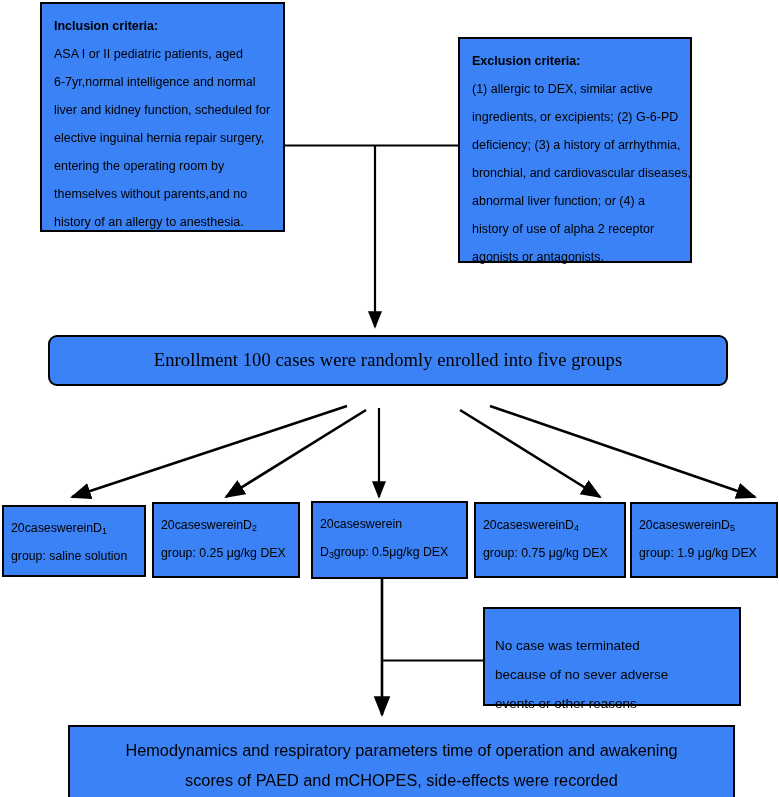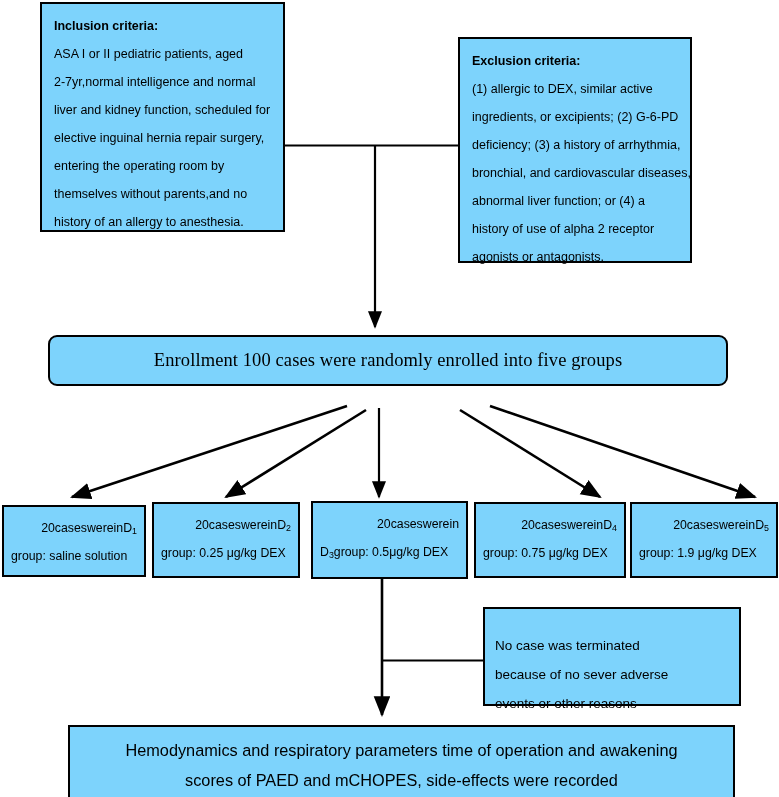--- a/index.html
+++ b/index.html
@@ -18,21 +18,21 @@
   #canvas {
     position: absolute;
     left: 0; top: 0;
     width: 779px;
     height: 797px;
   }
   .box {
     position: absolute;
     box-sizing: border-box;
     border: 2px solid #000000;
-    background: #7dd3fc;
+    background: #3b82f6;
     z-index: 2;
   }
   .crit-box {
     padding: 8px 12px 6px 12px;
   }
   .crit-title {
     font-weight: bold;
     font-size: 12.5px;
     line-height: 28px;
     white-space: nowrap;
@@ -59,21 +59,21 @@
   .group-box {
     padding: 7px 7px 5px 7px;
   }
   .group-line {
     font-size: 12.3px;
     line-height: 28px;
     white-space: nowrap;
   }
   .group-line.justify {
     display: flex;
-    justify-content: flex-end;
+    justify-content: flex-start;
     white-space: normal;
   }
   sub {
     font-size: 0.72em;
     vertical-align: -0.22em;
     line-height: 0;
   }
   
   #terminated-box {
     padding: 22px 10px;
@@ -118,21 +118,21 @@
   <line x1="490" y1="406" x2="755" y2="497" stroke="#000" stroke-width="2.6" marker-end="url(#arrowhead)"></line>
 
   <line x1="382" y1="578" x2="382" y2="715" stroke="#000" stroke-width="2.6" marker-end="url(#arrowhead)"></line>
 
   <line x1="382" y1="660.5" x2="483" y2="660.5" stroke="#000" stroke-width="2.2"></line>
 </svg>
 
 <div class="box crit-box" id="inclusion-box" style="left:40px; top:2px; width:245px; height:230px;">
   <div class="crit-title">Inclusion criteria:</div>
   <div class="crit-line">ASA I or II pediatric patients, aged</div>
-  <div class="crit-line">2-7yr,normal intelligence and normal</div>
+  <div class="crit-line">6-7yr,normal intelligence and normal</div>
   <div class="crit-line">liver and kidney function, scheduled for</div>
   <div class="crit-line">elective inguinal hernia repair surgery,</div>
   <div class="crit-line">entering the operating room by</div>
   <div class="crit-line">themselves without parents,and no</div>
   <div class="crit-line">history of an allergy to anesthesia.</div>
 </div>
 
 <div class="box crit-box" id="exclusion-box" style="left:458px; top:2px; width:234px; height:226px;margin-top:35px;">
   <div class="crit-title">Exclusion criteria:</div>
   <div class="crit-line">(1) allergic to DEX, similar active</div>

